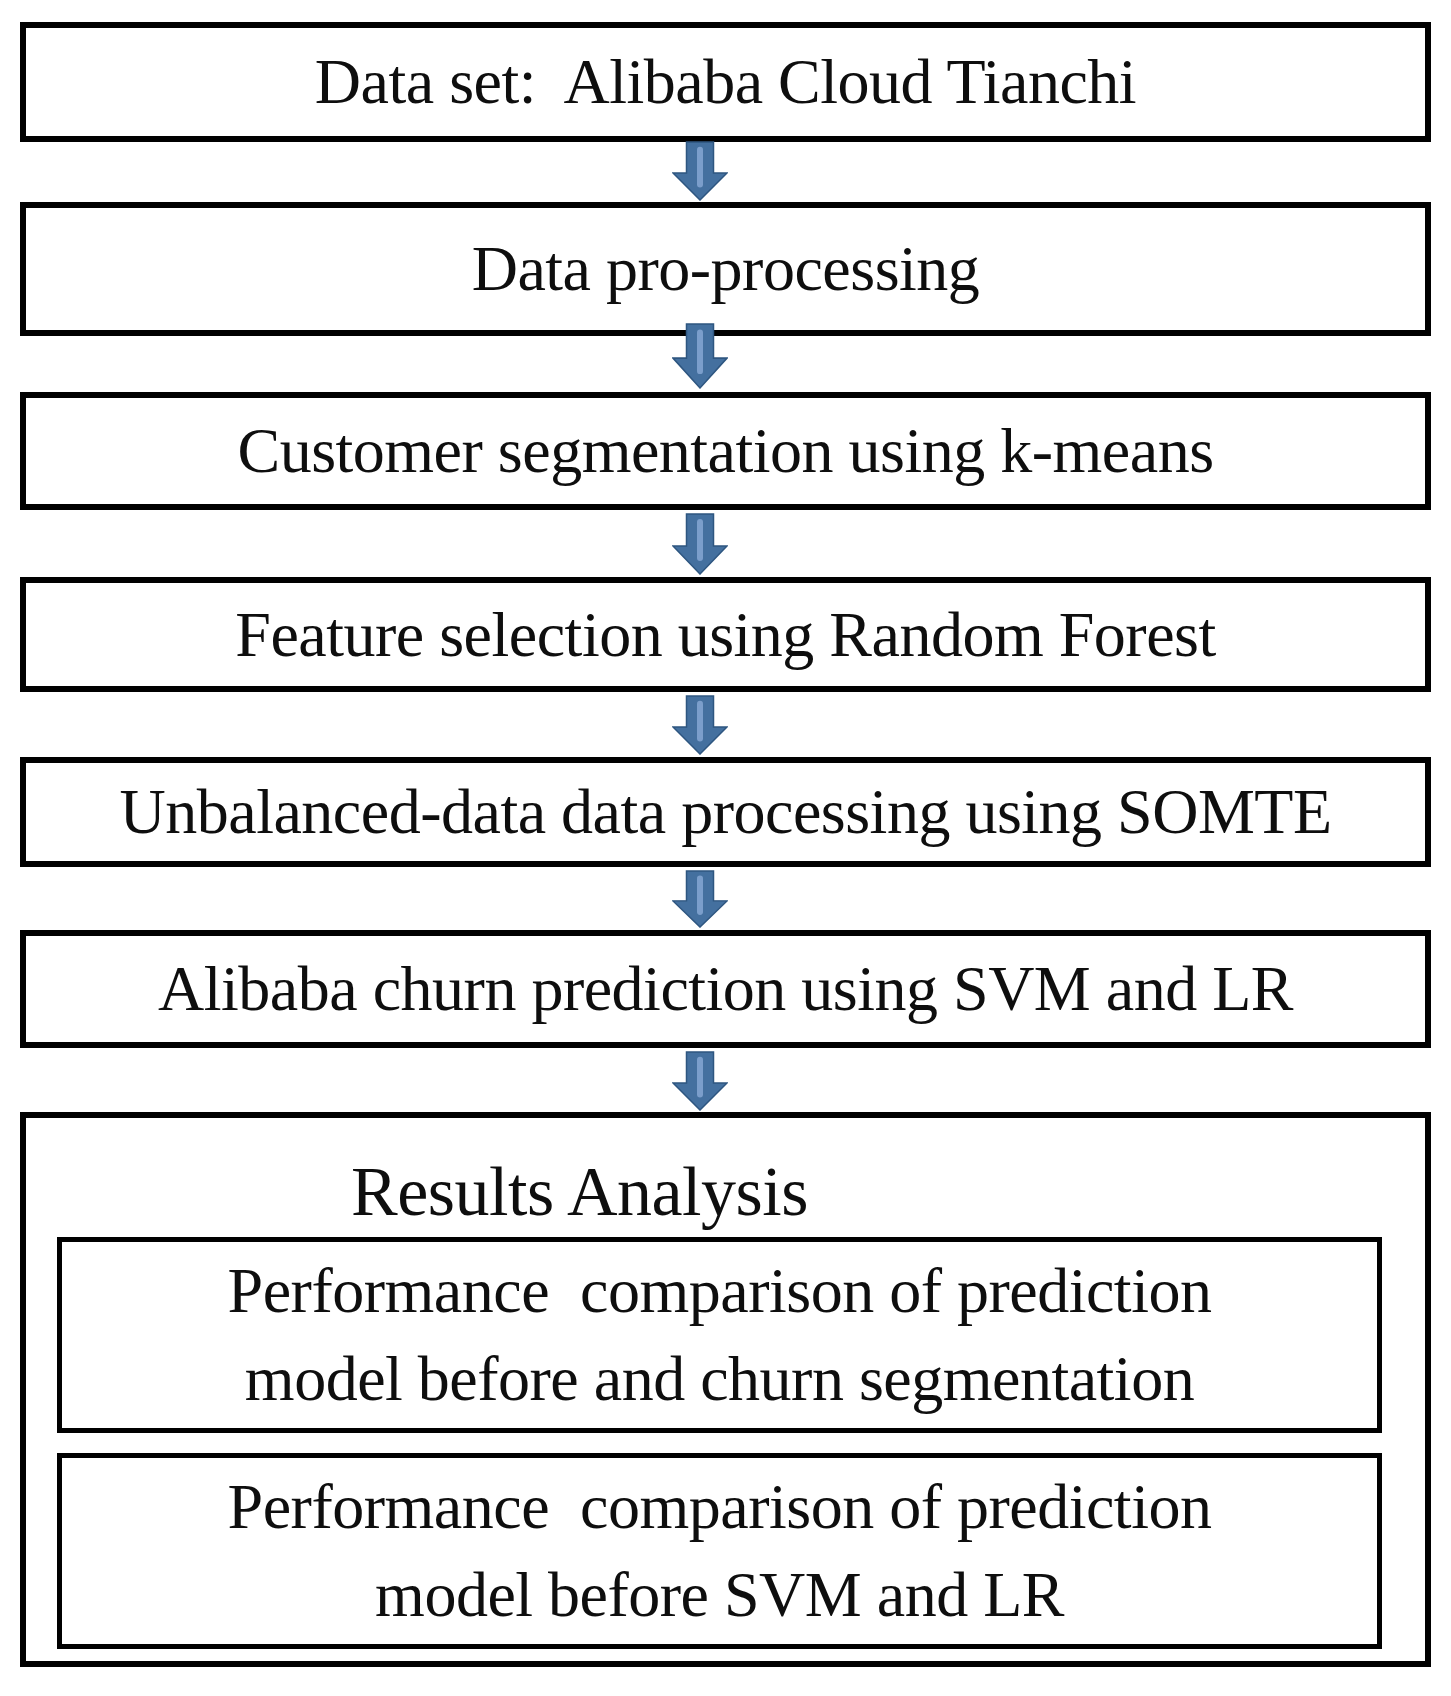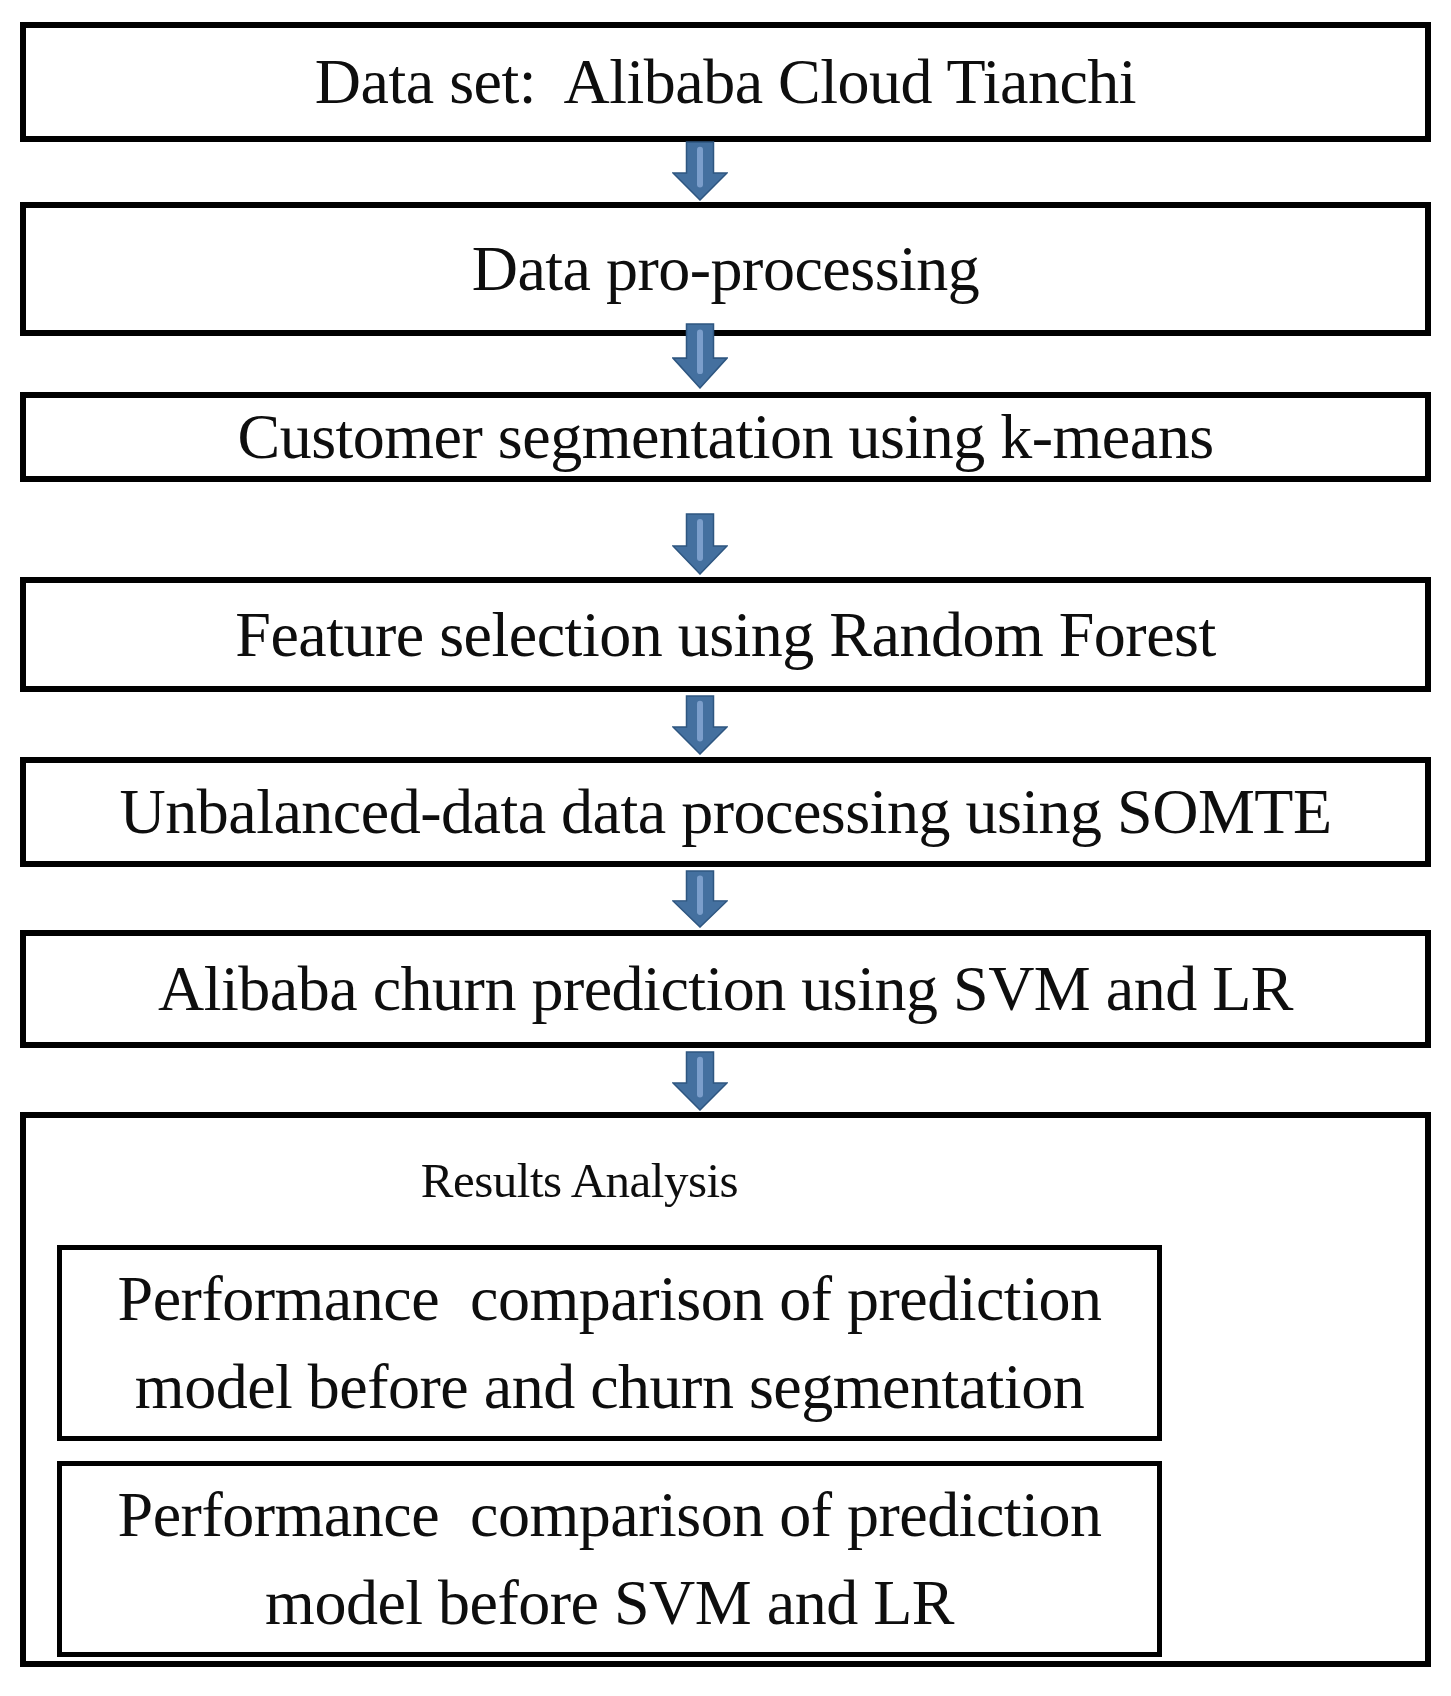--- a/index.html
+++ b/index.html
@@ -48,35 +48,34 @@
     box-sizing: border-box;
     border: 6px solid #000000;
     background: #ffffff;
   }
   .results-title {
     position: absolute;
     left: 20px;
     top: 1152px;
     width: 1119px;
     text-align: center;
-    font-size: 49px;
+    font-size: 70px;
     letter-spacing: -0.5px;
   }
   .inner-box {
     position: absolute;
     left: 57px;
-    width: 1105px;
+    width: 1325px;
     box-sizing: border-box;
     border: 5px solid #000000;
     background: #ffffff;
     display: flex;
     flex-direction: column;
     align-items: center;
     justify-content: center;
-    margin-top: 8px;
   }
   .inner-line {
     font-size: 64px;
     line-height: 88px;
     letter-spacing: -0.5px;
     white-space: pre;
     text-align: center;
   }
 </style>
 </head>
@@ -95,21 +94,21 @@
 
   <div class="fbox" style="top:202px;height:134px">
     <span class="box-label">Data pro-processing</span>
   </div>
 
   <svg class="arrow" style="top:323px;height:66px" viewBox="0 0 56 62" preserveAspectRatio="none">
     <polygon points="14.5,1 41.5,1 41.5,33 55,33 28,61 1,33 14.5,33" fill="#44709f" stroke="#2e5680" stroke-width="1.5" stroke-linejoin="miter"></polygon>
     <rect x="25" y="6" width="6" height="42" rx="3" fill="#7b9ecb"></rect>
   </svg>
 
-  <div class="fbox" style="top:392px;height:90px">
+  <div class="fbox" style="top:392px;height:118px">
     <span class="box-label">Customer segmentation using k-means</span>
   </div>
 
   <svg class="arrow" style="top:513px;height:62px" viewBox="0 0 56 62" preserveAspectRatio="none">
     <polygon points="14.5,1 41.5,1 41.5,33 55,33 28,61 1,33 14.5,33" fill="#44709f" stroke="#2e5680" stroke-width="1.5" stroke-linejoin="miter"></polygon>
     <rect x="25" y="6" width="6" height="42" rx="3" fill="#7b9ecb"></rect>
   </svg>
 
   <div class="fbox" style="top:577px;height:115px">
     <span class="box-label">Feature selection using Random Forest</span>

